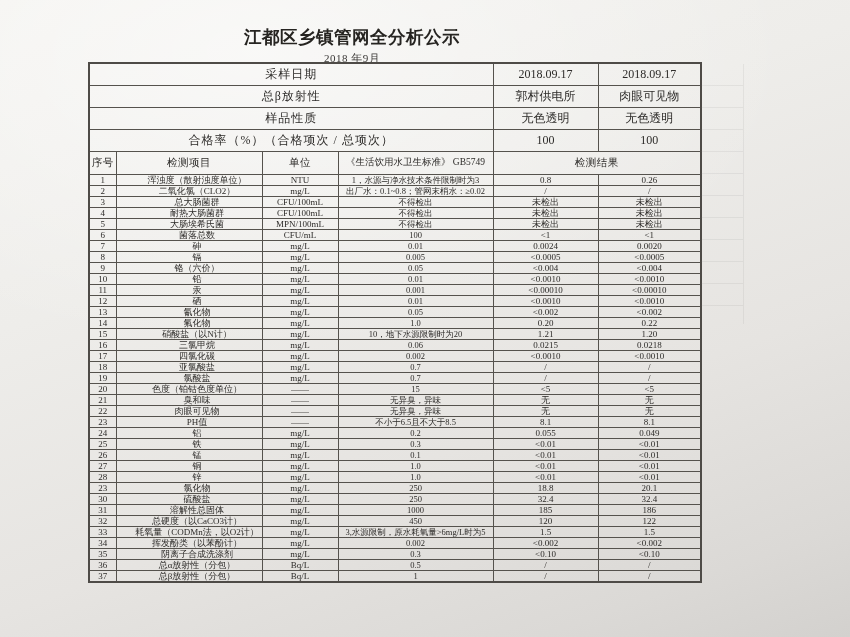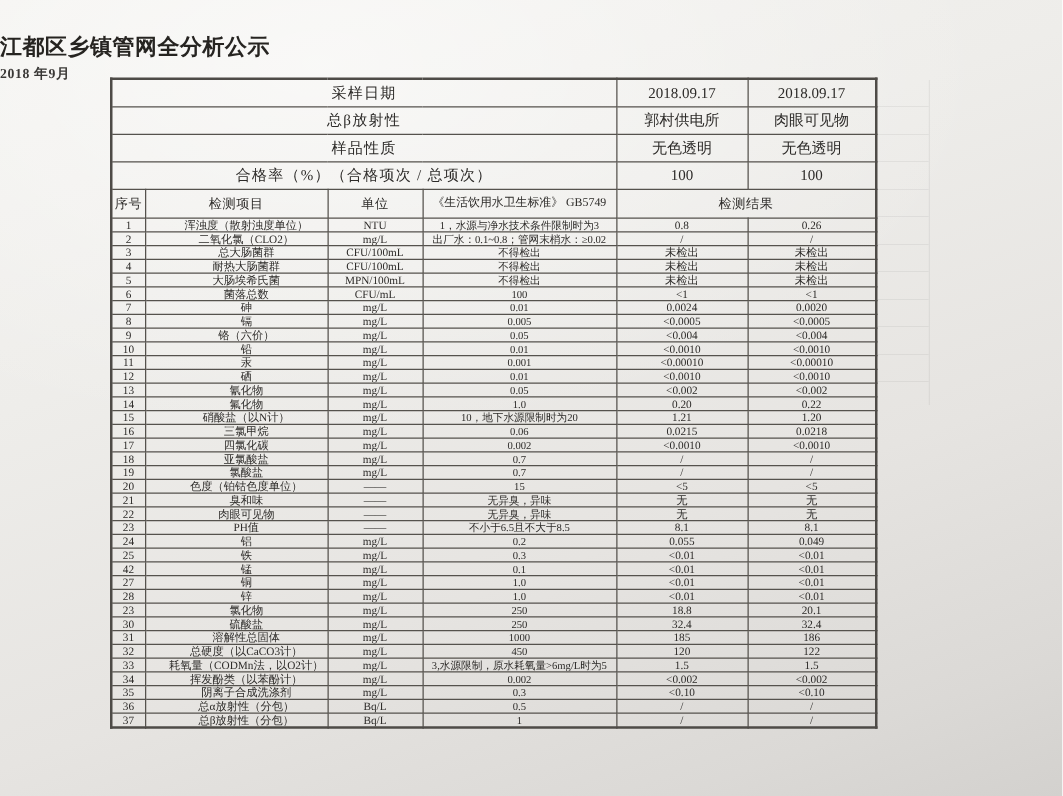--- a/index.html
+++ b/index.html
@@ -6,23 +6,23 @@
   .photo{
     position:relative;
     width:850px;height:637px;
     overflow:hidden;
     background:
       radial-gradient(ellipse 900px 500px at 30% 8%, rgba(255,255,255,0.55), rgba(255,255,255,0) 60%),
       linear-gradient(160deg, #f4f3f0 0%, #eeedea 35%, #e6e4e1 65%, #dbd9d6 88%, #d3d1ce 100%);
     font-family:"Liberation Serif","DejaVu Serif",serif;
     color:#2d2b29;
   }
-  .title-block{position:absolute;top:25px;left:0;width:704px;}
+  .title-block{position:absolute;top:25px;left:0;width:704px;text-align:center;}
   .doc-title{font-size:17.5px;font-weight:bold;letter-spacing:0.5px;color:#262421;}
-  .doc-subtitle{font-size:11px;margin-top:2px;letter-spacing:0.5px;color:#3a3836;font-weight:bold;}
+  .doc-subtitle{font-size:11px;margin-top:2px;letter-spacing:0.5px;color:#3a3836;}
 
   table.analysis{
     position:absolute;left:88px;top:62px;width:612px;
     border-collapse:collapse;table-layout:fixed;
     border:2px solid #4e4b47;
   }
   table.analysis td{
     border:1px solid #55524d;
     padding:0;margin:0;
     text-align:center;vertical-align:middle;
@@ -304,21 +304,21 @@
         </tr>
         <tr class="datarow">
           <td class="c0">25</td>
           <td class="c1">铁</td>
           <td class="c2">mg/L</td>
           <td class="c3">0.3</td>
           <td class="c4">&lt;0.01</td>
           <td class="c5">&lt;0.01</td>
         </tr>
         <tr class="datarow">
-          <td class="c0">42</td>
+          <td class="c0">26</td>
           <td class="c1">锰</td>
           <td class="c2">mg/L</td>
           <td class="c3">0.1</td>
           <td class="c4">&lt;0.01</td>
           <td class="c5">&lt;0.01</td>
         </tr>
         <tr class="datarow">
           <td class="c0">27</td>
           <td class="c1">铜</td>
           <td class="c2">mg/L</td>

